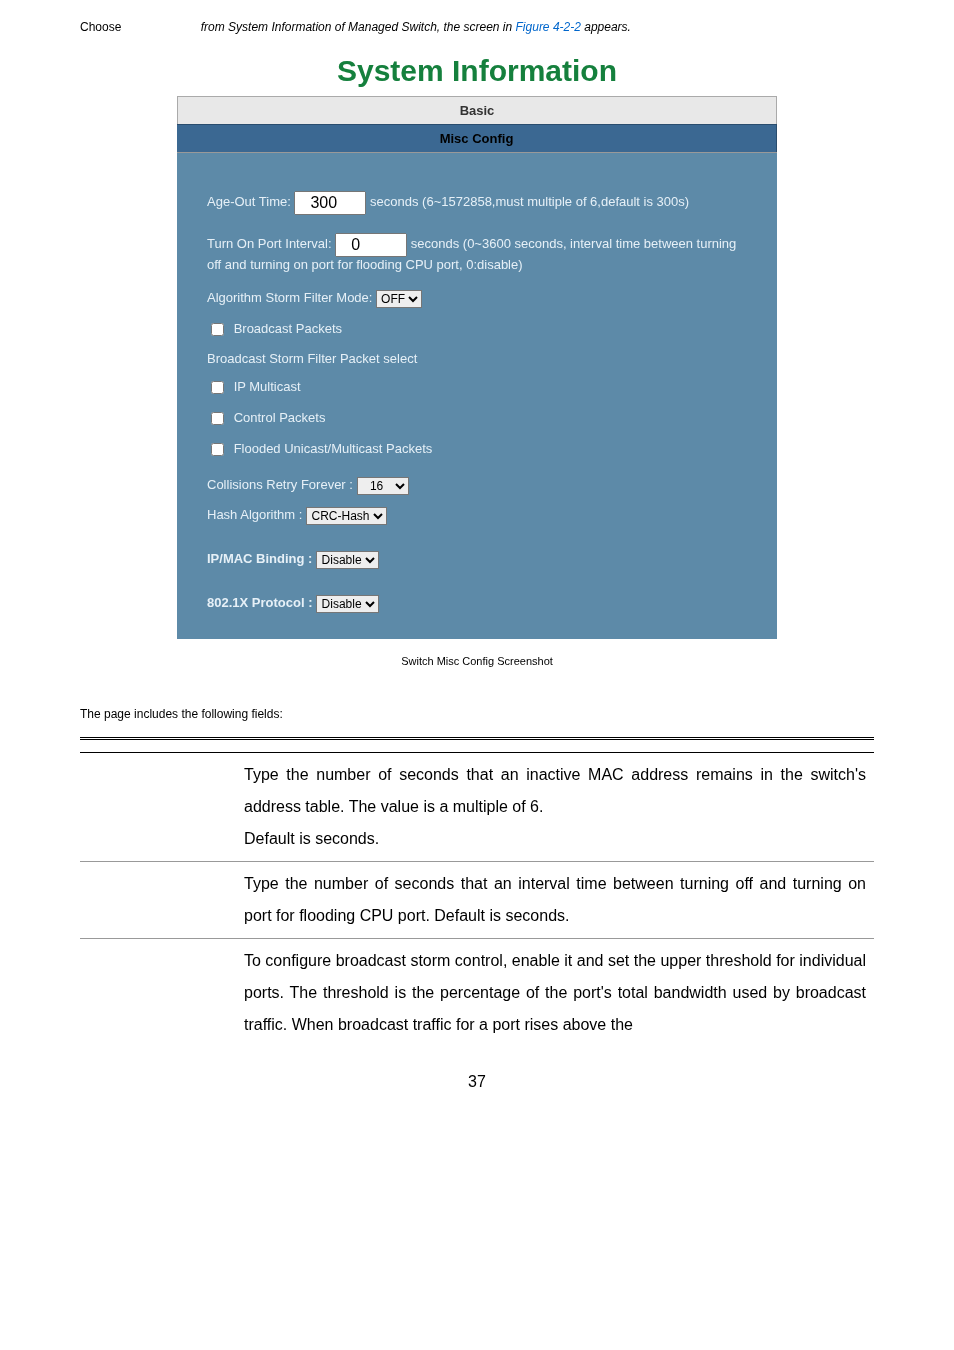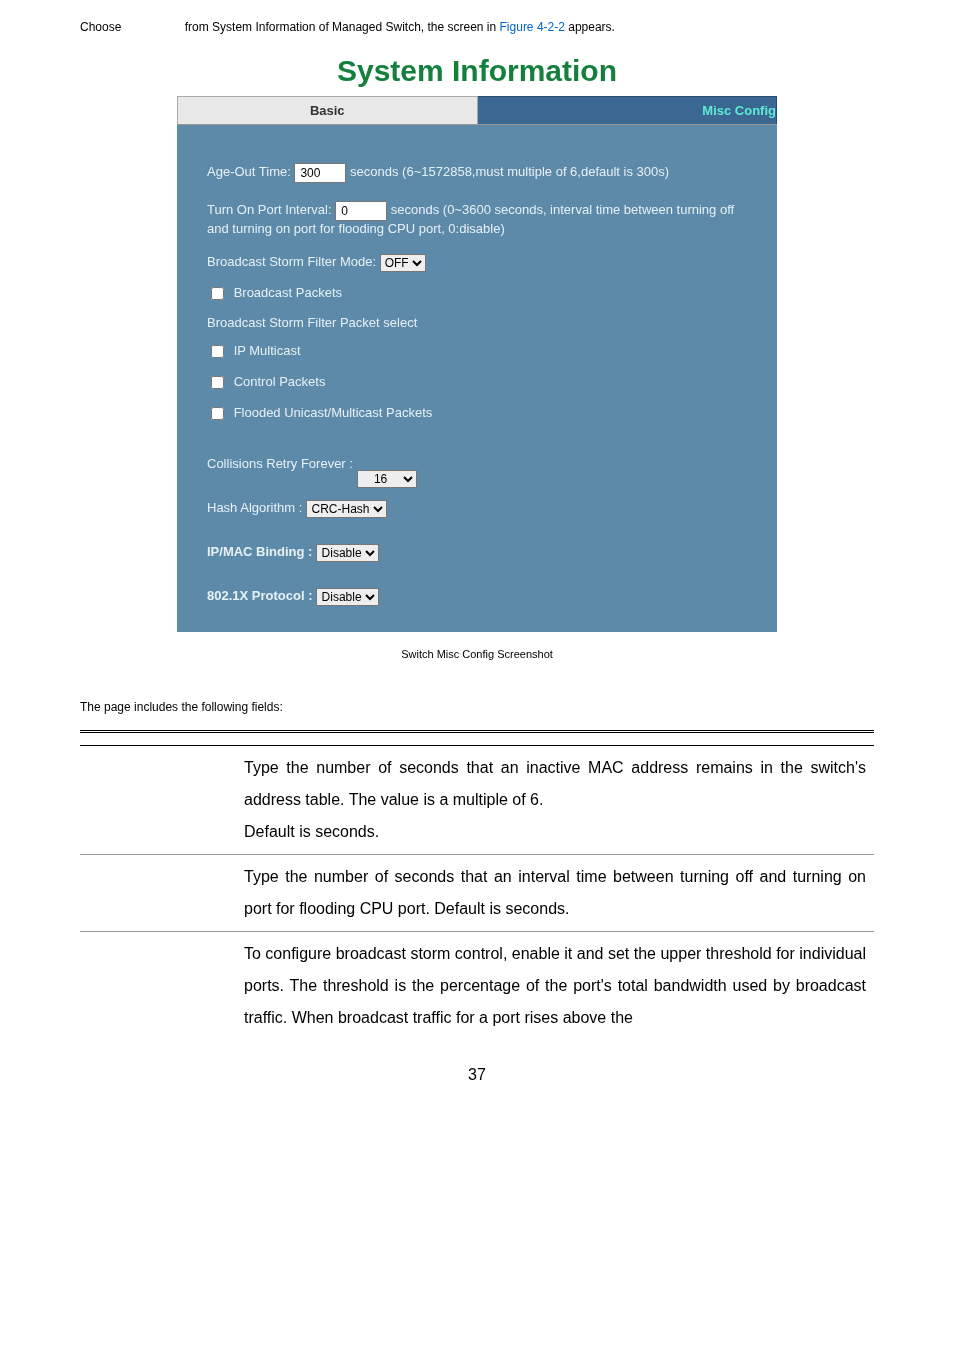--- a/index.html
+++ b/index.html
@@ -17,75 +17,76 @@
     margin: 20px 0 10px 0;
   }
   .top-text .link {
     color: #0066cc;
   }
   .top-left {
     display: inline-block;
   }
   .top-right {
     display: inline-block;
-    margin-left: 60px;
+    margin-left: 76px;
+    font-style: italic;
   }
   .panel {
     margin: 6px auto 0 auto;
     width: 600px;
     position: relative;
   }
   .panel-title {
     text-align: center;
     font-size: 30px;
     font-weight: bold;
     color: #15803d;
     font-family: Arial, sans-serif;
     padding: 10px 0 8px 0;
     background: #fff;
   }
   .tabs {
     display: flex;
     border-bottom: 1px solid #999;
+    flex-direction: column;
   }
   .tab {
     flex: 1;
     text-align: center;
     padding: 6px 0;
     font-size: 13px;
     font-weight: bold;
     cursor: pointer;
   }
   .tab-basic {
     background: #e8e8e8;
     color: #333;
     border-top: 1px solid #aaa;
     border-left: 1px solid #aaa;
     border-right: 1px solid #aaa;
   }
   .tab-misc {
     background: #3b6892;
-    color: #5eead4;
+    color: #000000;
     border-top: 1px solid #2a4d6e;
     border-right: 1px solid #2a4d6e;
-    text-align: right;
   }
   .panel-body {
     background: #5d8aa8;
     padding: 26px 30px 14px 30px;
     color: #e6f0f7;
     font-size: 13px;
   }
   .cfg-row {
     margin: 12px 0;
   }
   .cfg-row input[type="text"] {
     font-family: Arial, sans-serif;
-    font-size: 12px;
-    padding: 1px 4px;
+    font-size: 16px;
+    padding: 1px 14px;
     width: 40px;
     vertical-align: middle;
   }
   .cfg-row select {
     font-family: Arial, sans-serif;
     font-size: 12px;
     vertical-align: middle;
     background: #eee;
     text-align: center;
   }
@@ -166,21 +167,21 @@
         <span>seconds (6~1572858,must multiple of 6,default is 300s)</span>
       </div>
 
       <div class="cfg-row" style="margin-top:18px;">
         <span>Turn On Port Interval:</span>
         <input type="text" value="0" style="">
         <span>seconds (0~3600 seconds, interval time between turning off and turning on port for flooding CPU port, 0:disable)</span>
       </div>
 
       <div class="cfg-row" style="margin-top:18px;">
-        <span>Broadcast Storm Filter Mode:</span>
+        <span>Algorithm Storm Filter Mode:</span>
         <select>
           <option>OFF</option>
         </select>
       </div>
 
       <div class="cfg-row">
         <input type="checkbox" class="cfg-checkbox" style="">
         <span>Broadcast Packets</span>
       </div>
 
@@ -193,21 +194,21 @@
         <input type="checkbox" class="cfg-checkbox" style="">
         <span>Control Packets</span>
       </div>
       <div class="cfg-row">
         <input type="checkbox" class="cfg-checkbox" style="">
         <span>Flooded Unicast/Multicast Packets</span>
       </div>
 
       <div class="cfg-row" style="margin-top:18px;">
         <span>Collisions Retry Forever :</span>
-        <select style="width:60px;margin-top:29px;">
+        <select style="width:52px;">
           <option>16</option>
         </select>
       </div>
 
       <div class="cfg-row">
         <span>Hash Algorithm :</span>
         <select>
           <option>CRC-Hash</option>
         </select>
       </div>

